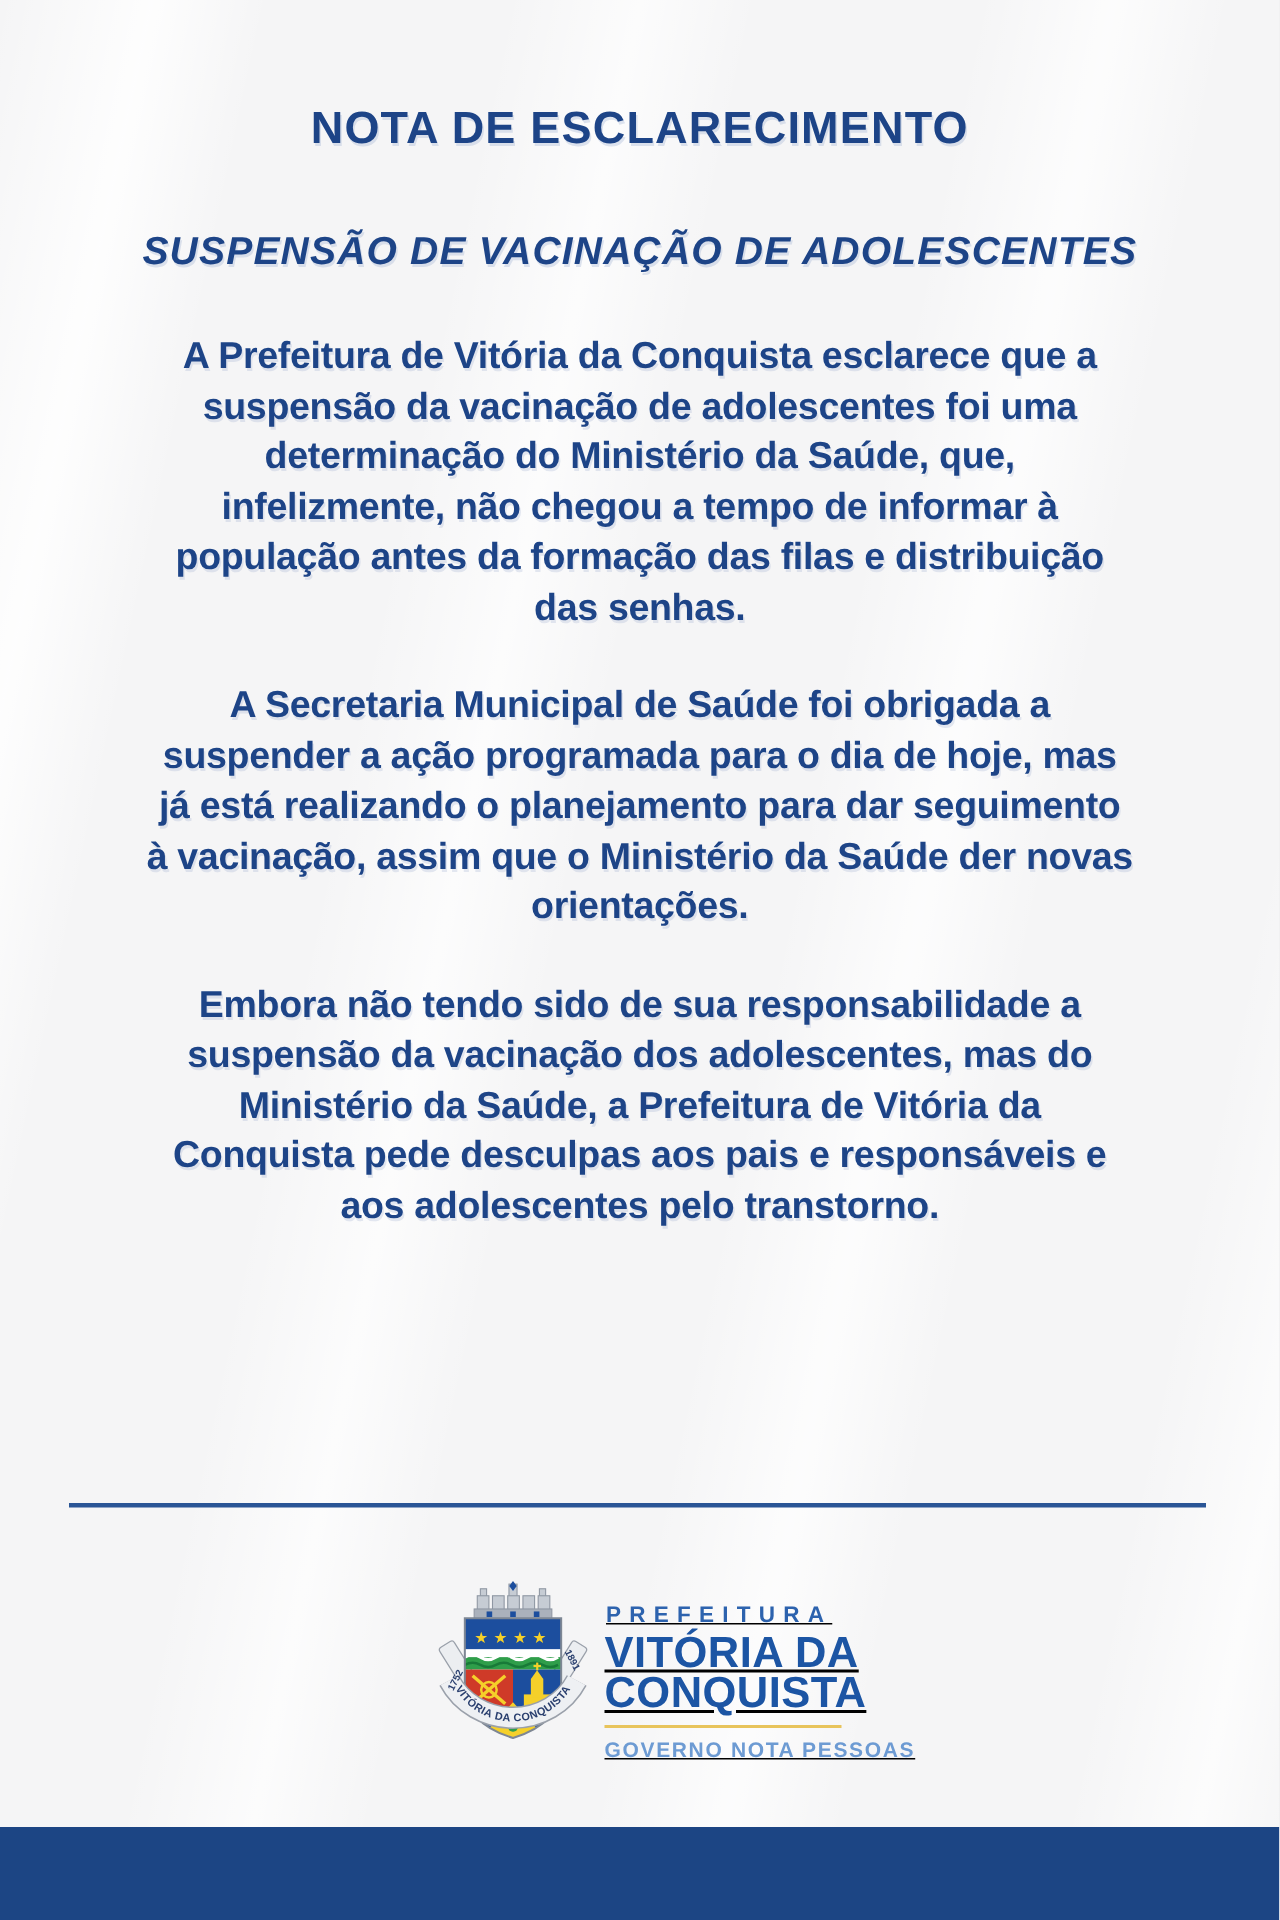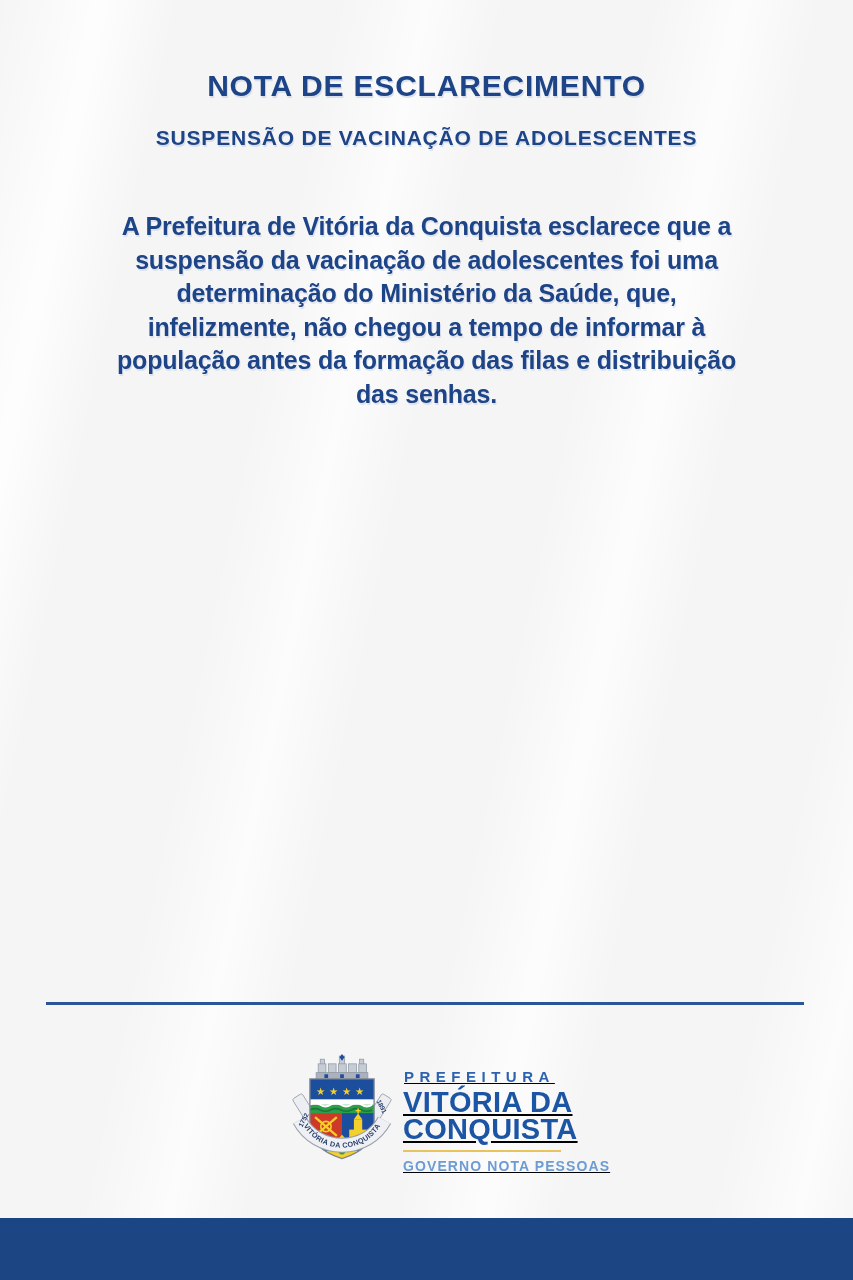--- a/index.html
+++ b/index.html
@@ -25,23 +25,23 @@
   }
   .title,.subtitle{
     position:absolute;left:0;right:0;
     margin:0;text-align:center;
     color:#1d4487;
     font-weight:800;
     letter-spacing:.8px;
     text-shadow:1px 2px 0 rgba(150,168,205,.30);
   }
   .title{top:68px;font-size:30px;line-height:36px;}
-  .subtitle{top:119px;font-size:21px;line-height:37px;}
+  .subtitle{top:149px;font-size:26px;line-height:37px;font-style:italic;}
   .content{
-    position:absolute;top:210px;left:34px;right:34px;
+    position:absolute;top:221px;left:34px;right:34px;
     text-align:center;
   }
   .content p{
     margin:0 0 32px 0;
     white-space:pre-line;
     color:#1d4487;
     font-size:25px;
     font-weight:700;
     line-height:33.5px;
     letter-spacing:-0.2px;
@@ -87,20 +87,30 @@
   <h1 class="title">NOTA DE ESCLARECIMENTO</h1>
   <h2 class="subtitle">SUSPENSÃO DE VACINAÇÃO DE ADOLESCENTES</h2>
 
   <div class="content">
     <p>A Prefeitura de Vitória da Conquista esclarece que a
 suspensão da vacinação de adolescentes foi uma
 determinação do Ministério da Saúde, que,
 infelizmente, não chegou a tempo de informar à
 população antes da formação das filas e distribuição
 das senhas.</p>
+    <p>A Secretaria Municipal de Saúde foi obrigada a
+suspender a ação programada para o dia de hoje, mas
+já está realizando o planejamento para dar seguimento
+à vacinação, assim que o Ministério da Saúde der novas
+orientações.</p>
+    <p>Embora não tendo sido de sua responsabilidade a
+suspensão da vacinação dos adolescentes, mas do
+Ministério da Saúde, a Prefeitura de Vitória da
+Conquista pede desculpas aos pais e responsáveis e
+aos adolescentes pelo transtorno.</p>
   </div>
 
   <div class="rule"></div>
 
   <div class="logo">
 
     <svg class="crest" width="104" height="116" viewBox="0 0 100 112" aria-hidden="true">
       <defs>
         <clipPath id="shieldClip">
           <path d="M19,24 H81 V66 Q81,92 50,101 Q19,92 19,66 Z"></path>

